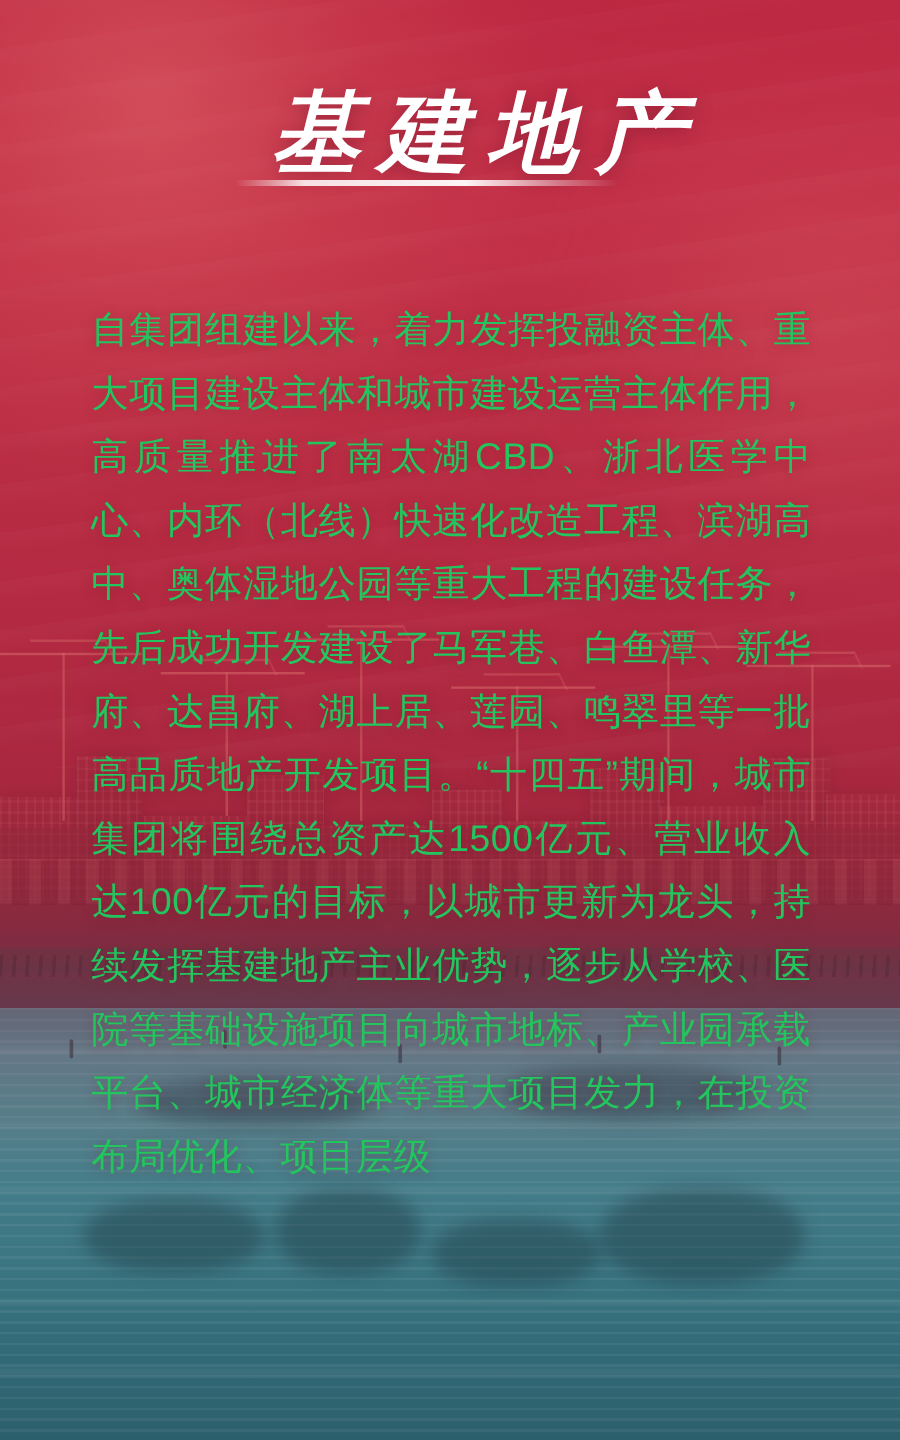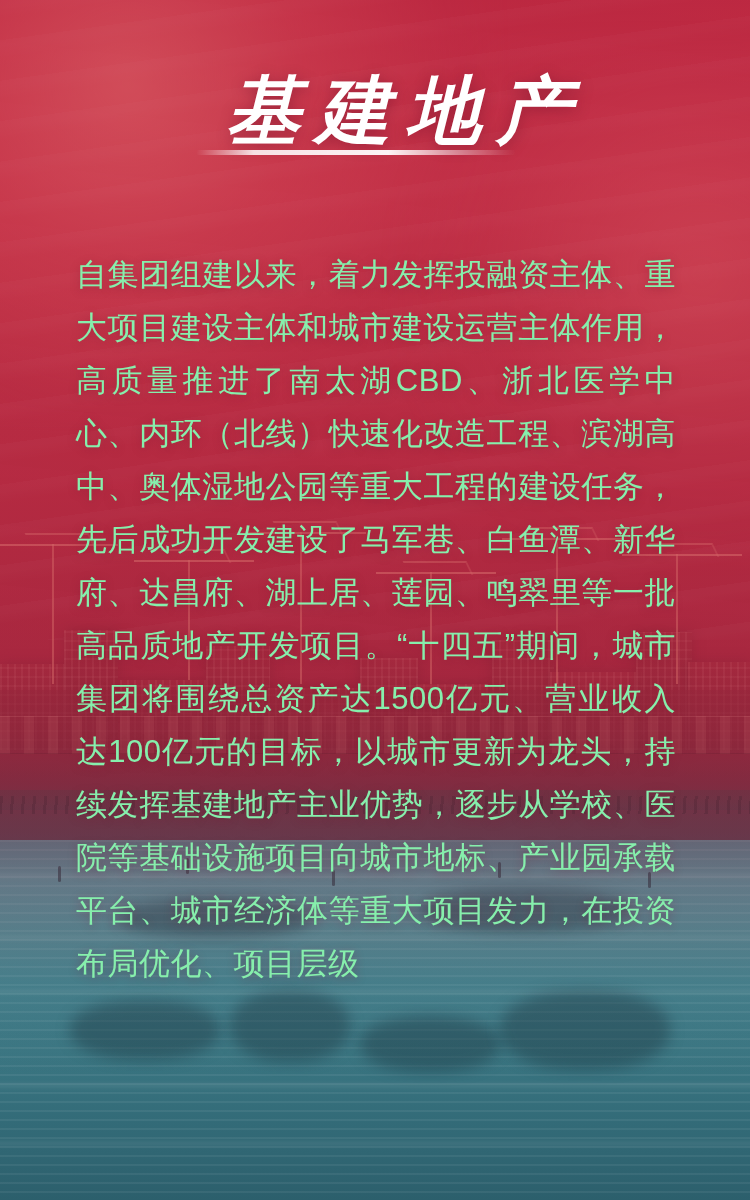--- a/index.html
+++ b/index.html
@@ -256,21 +256,21 @@
       rgba(255,255,255,0.0) 100%);
     border-radius: 3px;
     filter: blur(0.3px);
   }
 
   .body-text {
     position: absolute;
     top: 248px;
     left: 76px;
     width: 600px;
-    color: #86efac;
+    color: #22c55e;
     font-size: 31px;
     line-height: 53px;
     text-align: justify;
     text-justify: inter-ideograph;
     letter-spacing: 0.5px;
     text-shadow: 0 2px 10px rgba(120,20,45,0.40);
     font-family: "Liberation Sans", "DejaVu Sans", sans-serif;
   }
 </style>
 </head>

